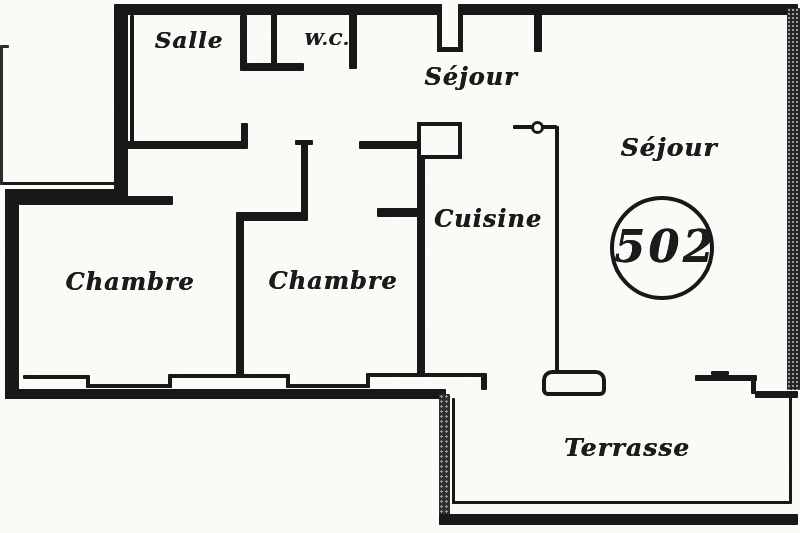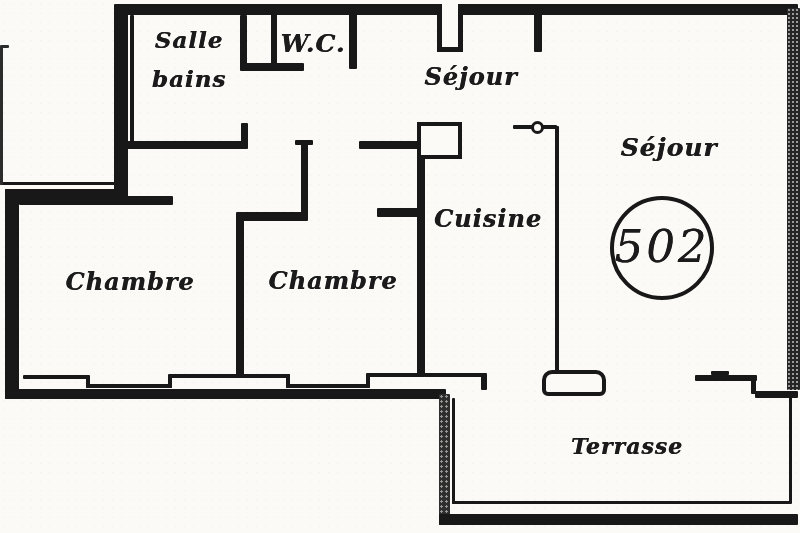--- a/index.html
+++ b/index.html
@@ -30,21 +30,21 @@
     white-space:nowrap;
   }
   .lbl .ln{display:block;line-height:39px;}
   #unit-circle{
     position:absolute;left:610px;top:196px;width:104px;height:104px;
     box-sizing:border-box;border:4px solid #181818;border-radius:50%;
     text-align:center;
   }
   #unit-circle span{
     display:block;line-height:94px;font-size:45px;font-style:italic;
-    font-weight:400;color:#1b1b1b;letter-spacing:3px;
+    font-weight:700;color:#1b1b1b;letter-spacing:3px;
     text-shadow:0.3px 0.3px 0 #1b1b1b;
   }
 </style>
 </head>
 <body>
 
 <div id="stage">
 
   <div class="w" style="left:118px;top:4px;width:680px;height:11px;"></div>
   <div class="w stipple" style="left:787px;top:8px;width:13px;height:382px;"></div>
@@ -100,27 +100,26 @@
   <div class="w" style="left:168px;top:374px;width:122px;height:4px;"></div>
   <div class="w" style="left:286px;top:374px;width:4px;height:14px;"></div>
   <div class="w" style="left:286px;top:384px;width:84px;height:4px;"></div>
   <div class="w" style="left:366px;top:374px;width:4px;height:14px;"></div>
   <div class="w" style="left:366px;top:373px;width:54px;height:4px;"></div>
   <div class="w" style="left:424px;top:373px;width:59px;height:4px;"></div>
   <div class="w" style="left:481px;top:373px;width:6px;height:17px;"></div>
 
   <div class="lbl" style="left:134px;top:20px;width:110px;font-size:23px;">
     <span class="ln">Salle</span>
-    <span class="ln">bains</span>
   </div>
-  <div class="lbl" style="left:263px;top:29px;width:100px;font-size:25px;">W.C.</div>
+  <div class="lbl" style="left:277px;top:29px;width:100px;font-size:17px;">W.C.</div>
   <div class="lbl" style="left:410px;top:63px;width:122px;">Séjour</div>
   <div class="lbl" style="left:427px;top:205px;width:122px;">Cuisine</div>
   <div class="lbl" style="left:608px;top:133px;width:122px;font-size:25px;">Séjour</div>
   <div class="lbl" style="left:64px;top:268px;width:132px;">Chambre</div>
   <div class="lbl" style="left:267px;top:267px;width:132px;">Chambre</div>
-  <div class="lbl" style="left:561px;top:433px;width:132px;font-size:22px;">Terrasse</div>
+  <div class="lbl" style="left:561px;top:433px;width:132px;font-size:25px;">Terrasse</div>
 
   <div id="unit-circle">
     <span>502</span>
   </div>
 
 </div>
 
 </body></html>

